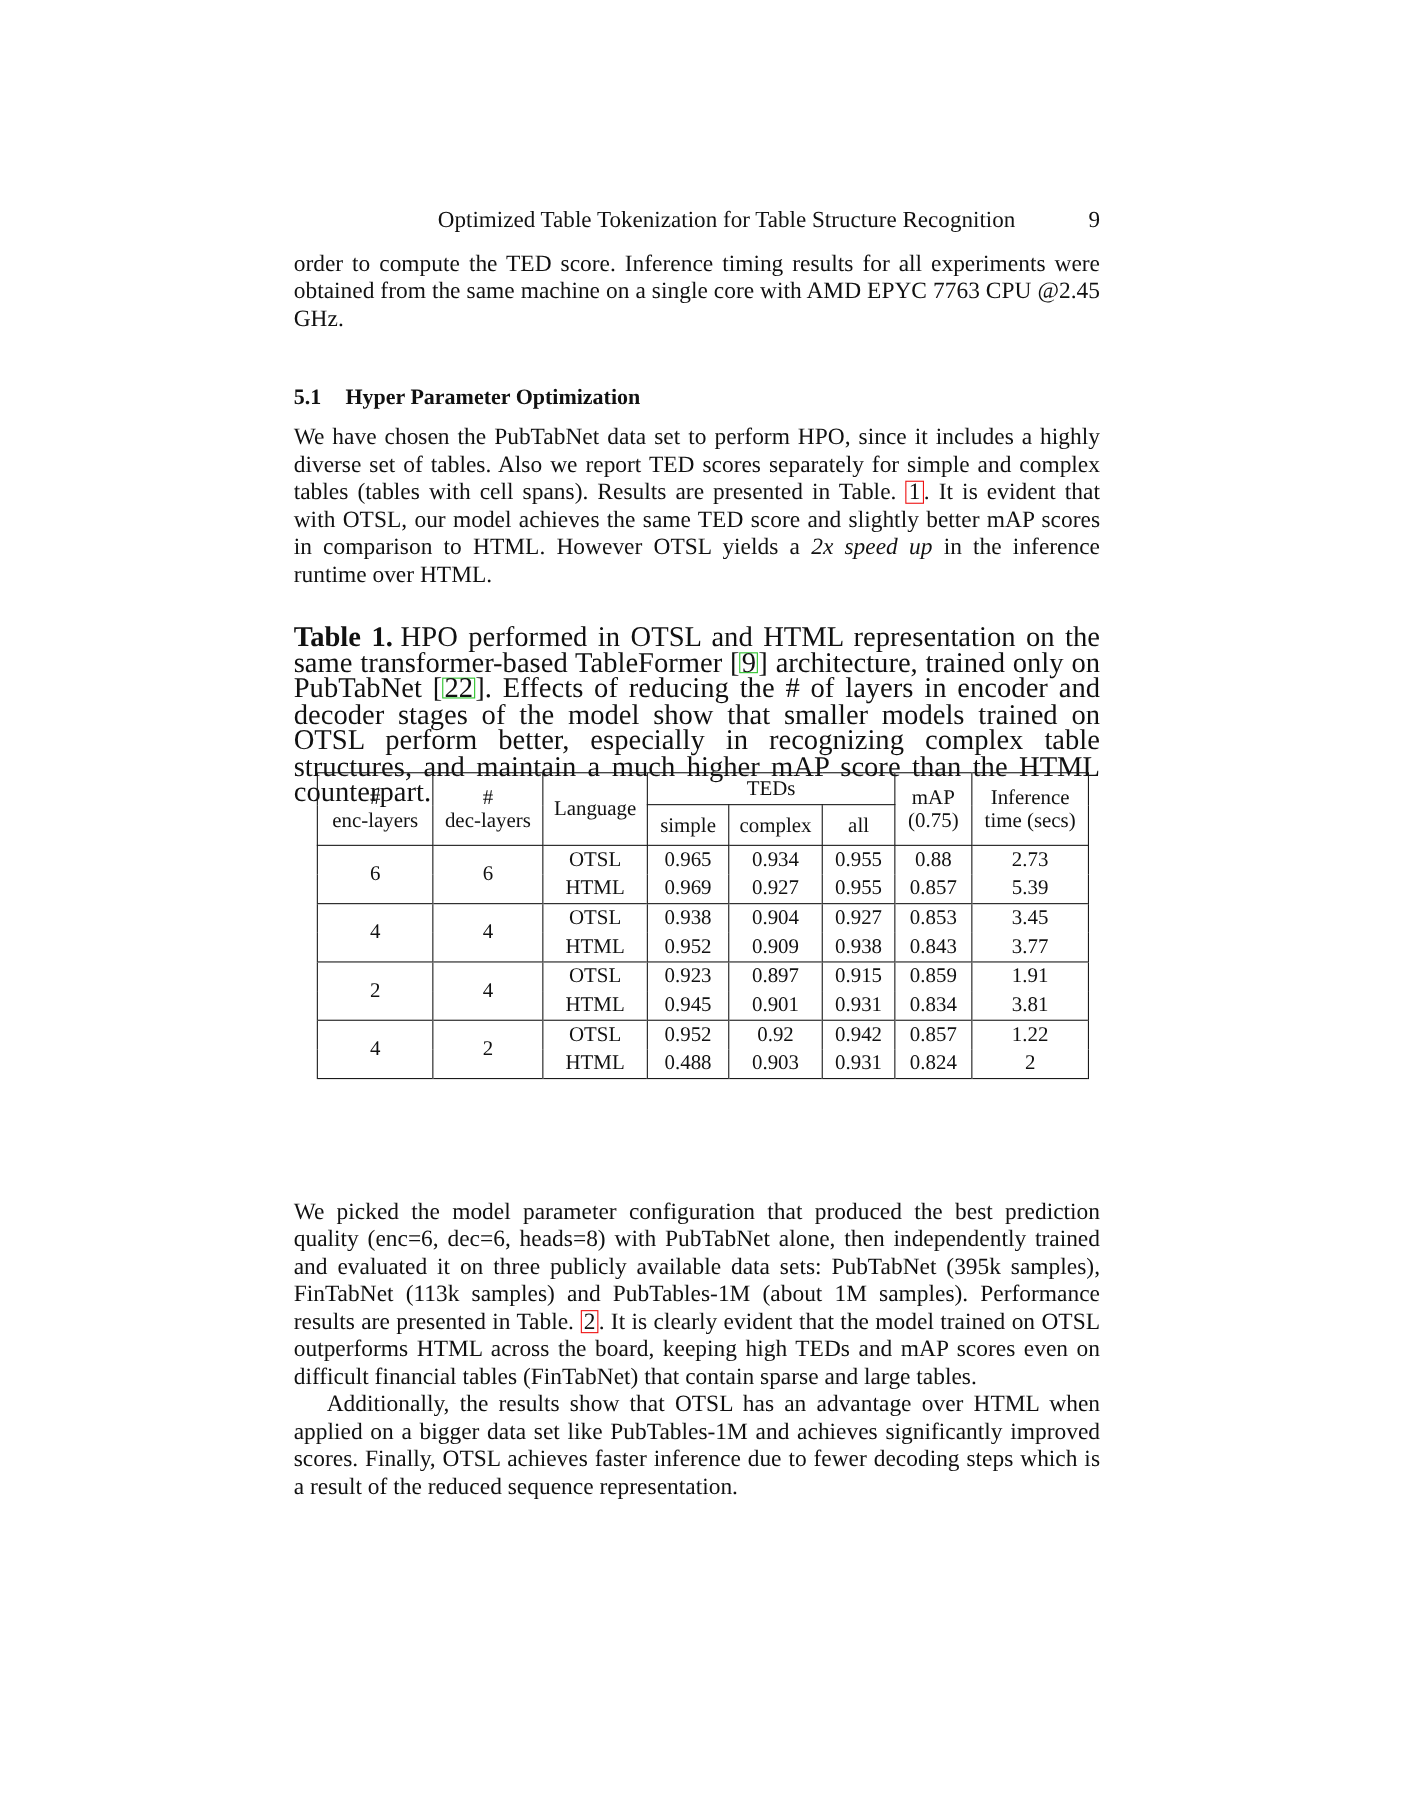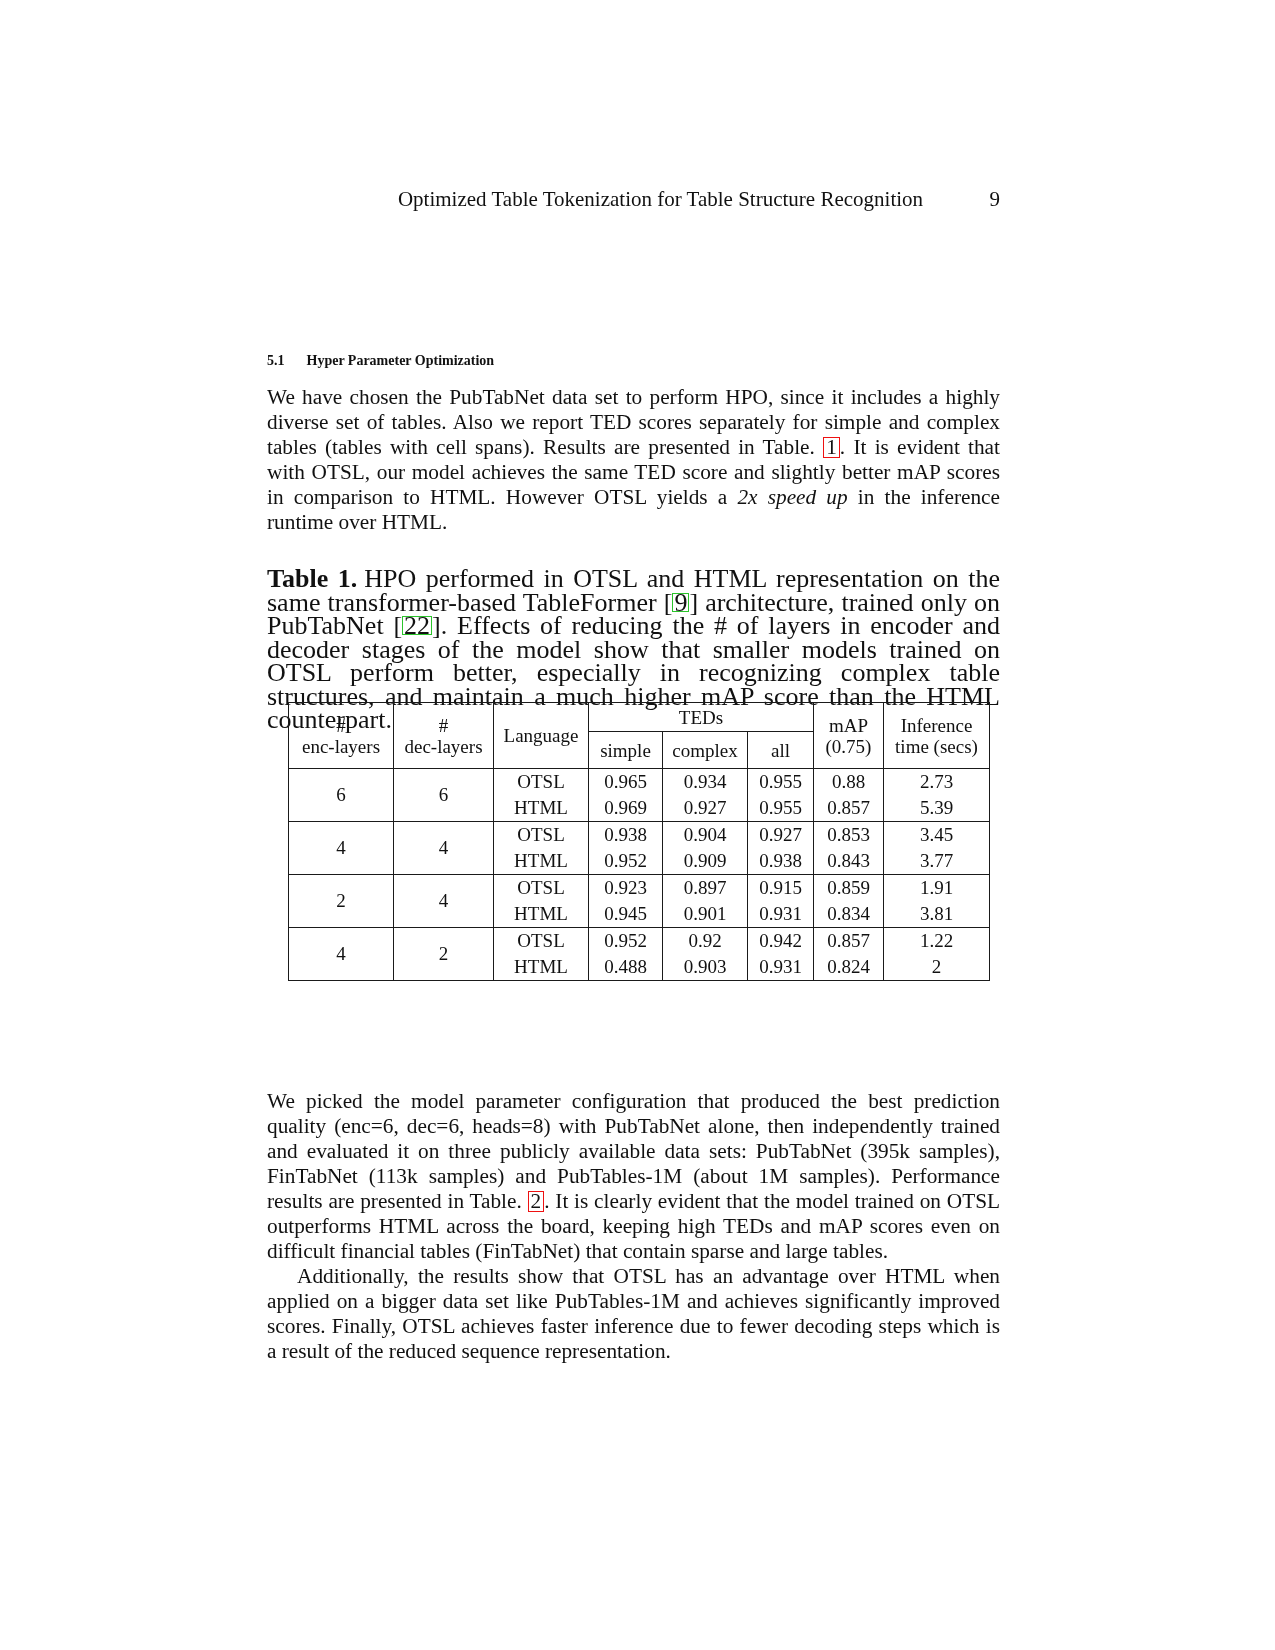--- a/index.html
+++ b/index.html
@@ -18,21 +18,21 @@
   .running-head{top:187px;font-size:21px;}
   .rh-title{display:block;text-align:center;padding-left:54px;}
   .rh-page{position:absolute;right:0;top:0;}
   
   p.body{font-size:21.3px;line-height:25px;text-align:justify;margin:0;}
   .p-intro{top:227px;}
   .p-51{top:385px;}
   .p-52{top:1089px;}
   .indent{text-indent:30px;}
   
-  h2.sec{font-size:14px;font-weight:bold;margin:0;line-height:24px;}
+  h2.sec{font-size:20px;font-weight:bold;margin:0;line-height:24px;}
   .sec-51{top:349px;}
   .sec-52{top:1054px;}
   .sec-num{margin-right:22px;}
   
   .caption{top:567px;font-size:26px;line-height:23.5px;text-align:justify;}
   .cap-label{font-weight:bold;margin-right:7px;}
   
   .refbox{display:inline-block;border:1.5px solid var(--link-red);padding:0 2px;line-height:19px;}
   .citebox{display:inline-block;border:1.5px solid var(--cite-green);padding:0 1px;line-height:17px;}
   .ital{font-style:italic;}
@@ -55,20 +55,21 @@
 </head>
 <body>
 
 <div class="page">
 
   <div class="block running-head">
     <span class="rh-title">Optimized Table Tokenization for Table Structure Recognition</span>
     <span class="rh-page">9</span>
   </div>
 
+  <p class="block body p-intro"><span>order to compute the TED score. Inference timing results for all experiments were obtained from the same machine on a single core with AMD EPYC 7763 CPU @2.45 GHz.</span></p>
 
   <h2 class="block sec sec-51"><span class="sec-num">5.1</span><span>Hyper Parameter Optimization</span></h2>
 
   <p class="block body p-51"><span>We have chosen the PubTabNet data set to perform HPO, since it includes a highly diverse set of tables. Also we report TED scores separately for simple and complex tables (tables with cell spans). Results are presented in Table. </span><span class="refbox">1</span><span>. It is evident that with OTSL, our model achieves the same TED score and slightly better mAP scores in comparison to HTML. However OTSL yields a </span><span class="ital">2x speed up</span><span> in the inference runtime over HTML.</span></p>
 
   <div class="block caption"><span class="cap-label">Table 1.</span><span>HPO performed in OTSL and HTML representation on the same transformer-based TableFormer [</span><span class="citebox">9</span><span>] architecture, trained only on PubTabNet [</span><span class="citebox">22</span><span>]. Effects of reducing the # of layers in encoder and decoder stages of the model show that smaller models trained on OTSL perform better, especially in recognizing complex table structures, and maintain a much higher mAP score than the HTML counterpart.</span></div>
 
   <table class="tbl">
     <colgroup>
       <col style="width:105px">

